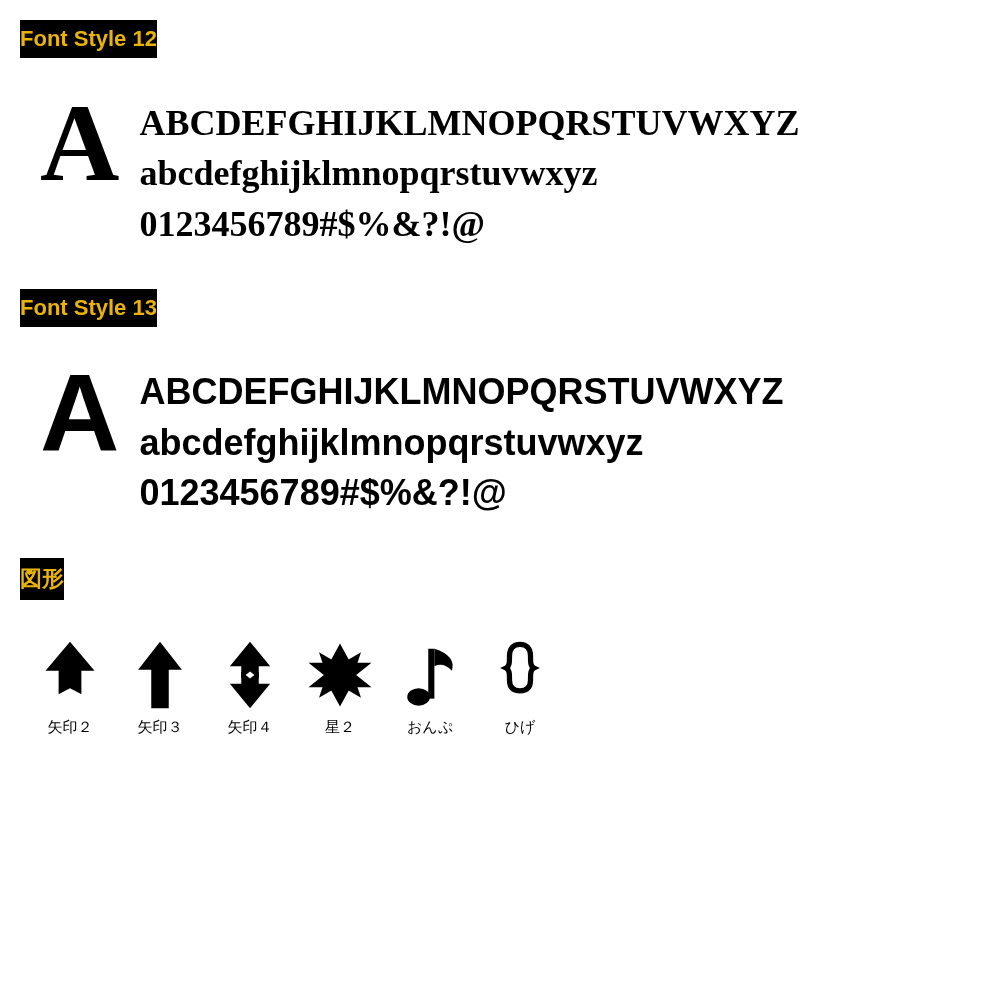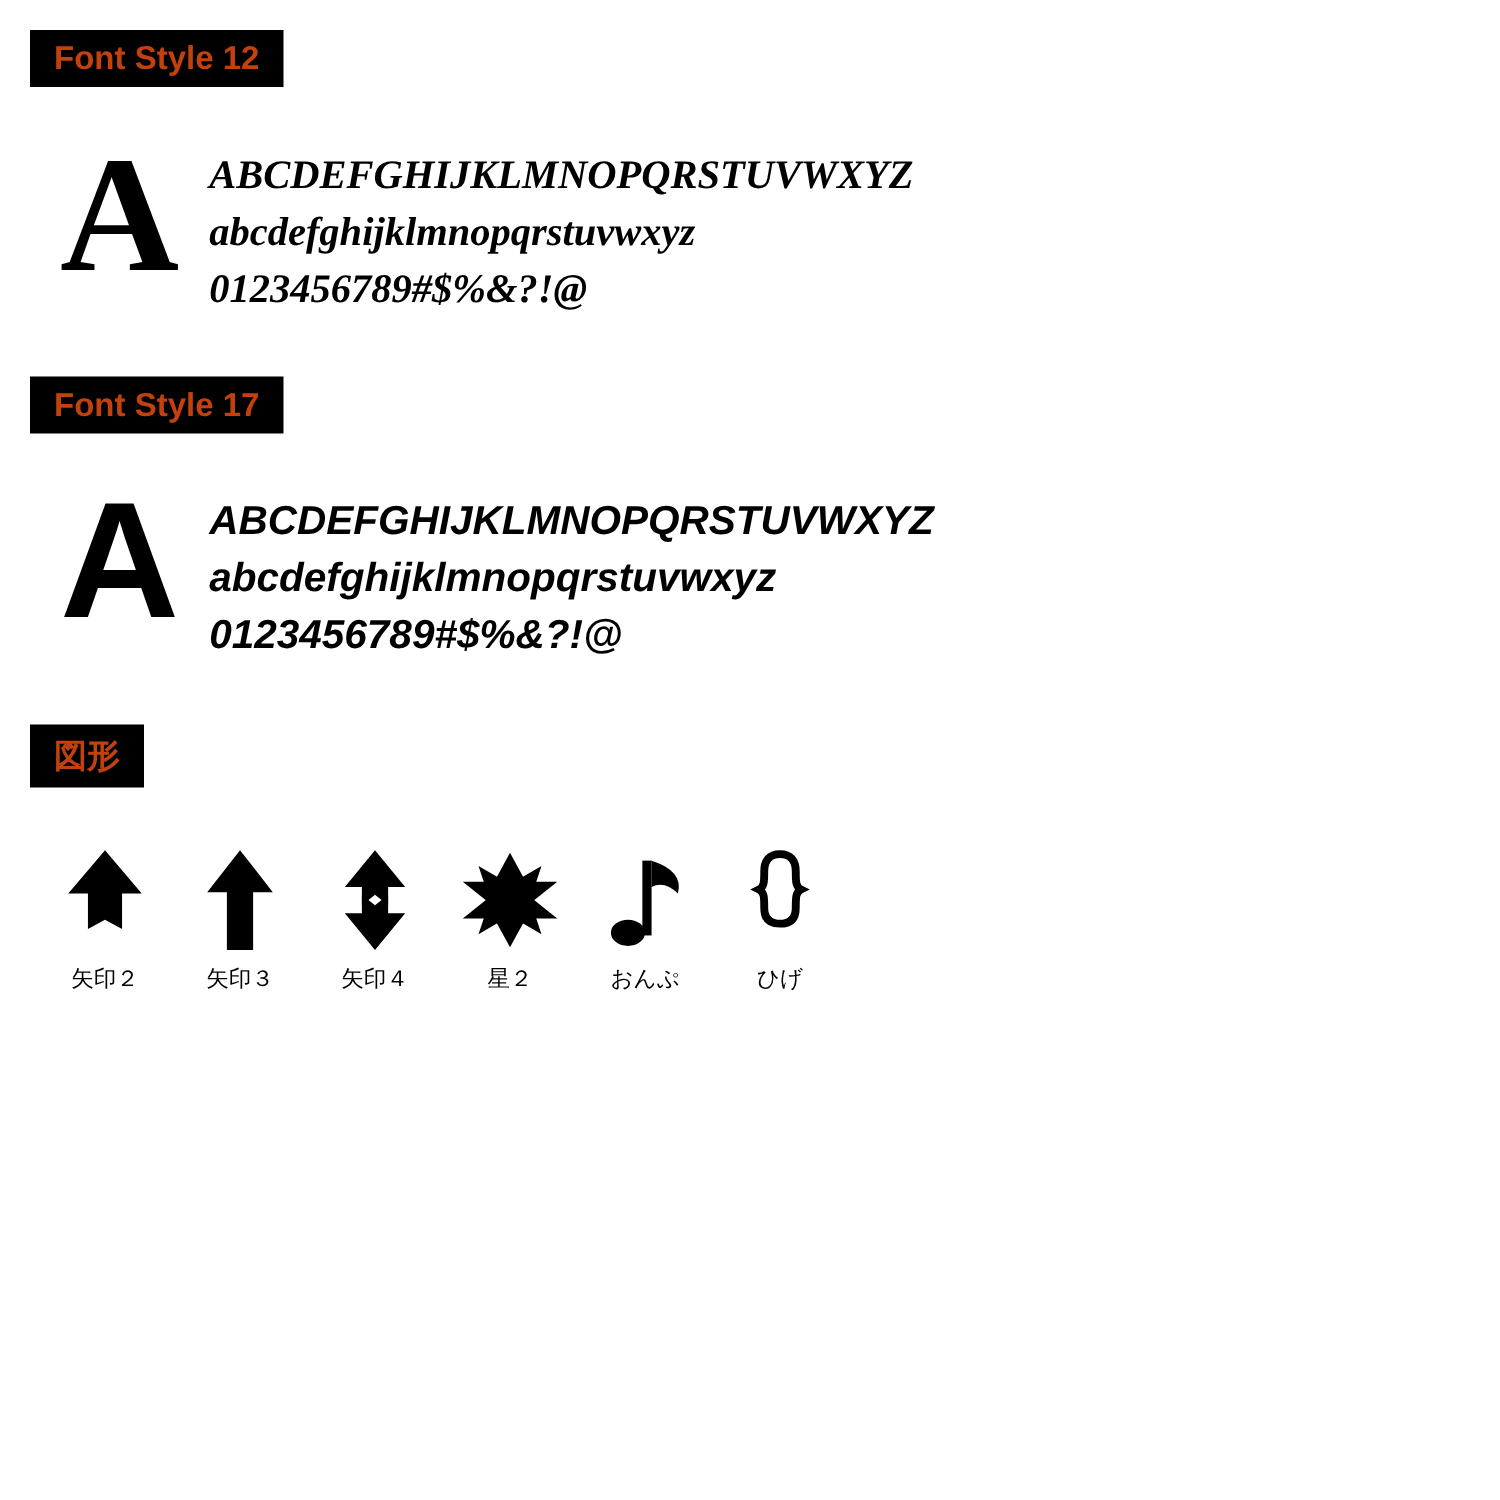--- a/index.html
+++ b/index.html
@@ -11,25 +11,25 @@
       padding: 20px;
     }
 
     .section {
       margin-bottom: 30px;
     }
 
     .section-header {
       display: inline-block;
       background: #000000;
-      color: #c2410c;
+      color: #eab308;
       font-family: sans-serif;
       font-size: 22px;
       font-weight: bold;
-      padding: 6px 16px;
+      padding: 6px 0;
       margin-bottom: 20px;
     }
 
     .font-demo {
       display: flex;
       align-items: flex-start;
       padding: 10px 20px;
     }
 
     .big-letter {
@@ -49,25 +49,24 @@
     }
 
     .char-lines {
       display: flex;
       flex-direction: column;
       justify-content: center;
       padding-top: 10px;
     }
 
     .char-line {
-      font-size: 27px;
+      font-size: 36px;
       font-weight: bold;
       line-height: 1.4;
       white-space: nowrap;
-      font-style: italic;
     }
 
     .font-style-12 .char-line {
       font-family: Georgia, 'Times New Roman', serif;
     }
 
     .font-style-13 .char-line {
       font-family: Arial, Helvetica, sans-serif;
     }
 
@@ -129,21 +128,21 @@
     <div class="big-letter">A</div>
     <div class="char-lines">
       <div class="char-line">ABCDEFGHIJKLMNOPQRSTUVWXYZ</div>
       <div class="char-line">abcdefghijklmnopqrstuvwxyz</div>
       <div class="char-line">0123456789#$%&amp;?!@</div>
     </div>
   </div>
 </div>
 
 <div class="section font-style-13">
-  <div class="section-header">Font Style 17</div>
+  <div class="section-header">Font Style 13</div>
   <div class="font-demo">
     <div class="big-letter">A</div>
     <div class="char-lines">
       <div class="char-line">ABCDEFGHIJKLMNOPQRSTUVWXYZ</div>
       <div class="char-line">abcdefghijklmnopqrstuvwxyz</div>
       <div class="char-line">0123456789#$%&amp;?!@</div>
     </div>
   </div>
 </div>
 

